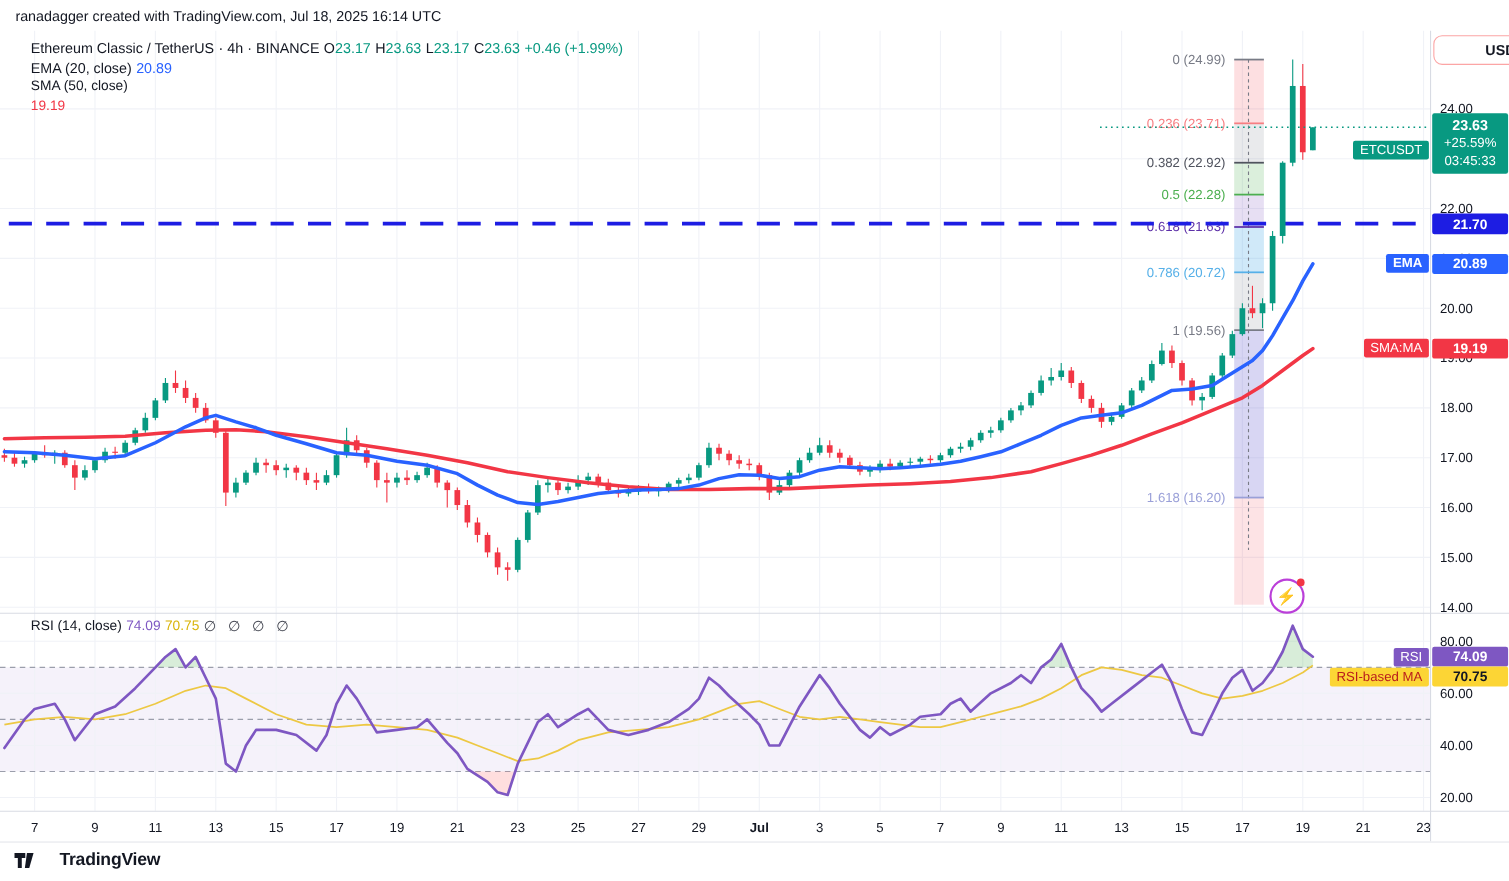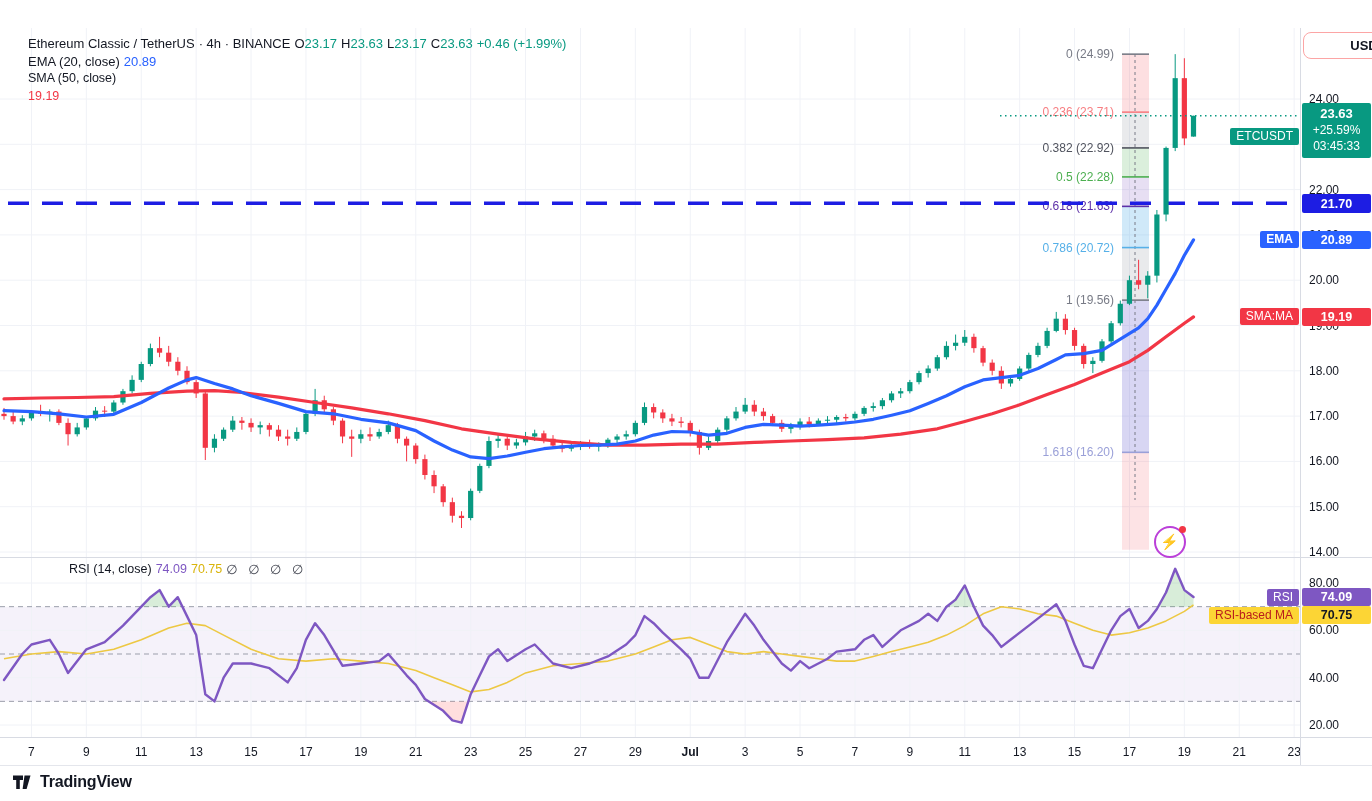--- a/index.html
+++ b/index.html
@@ -5,21 +5,21 @@
   html,body{margin:0;padding:0;background:#fff;}
   .screen{position:relative;width:1372px;height:801px;background:#ffffff;
     font-family:"Liberation Sans",sans-serif;overflow:hidden;color:#131722;}
   #chart-svg{position:absolute;left:0;top:0;z-index:1;}
   .overlay{position:absolute;z-index:3;}
   #header-text{left:14px;top:7px;font-size:13px;color:#131722;}
   .lg{position:absolute;left:28px;z-index:3;display:flex;gap:4px;align-items:flex-start;white-space:nowrap;}
   #legend-row1{top:36px;font-size:13px;}
   #legend-row2{top:54px;font-size:13px;}
   #legend-row3{top:71px;font-size:12.5px;flex-direction:column;}
-  #rsi-legend{top:562px;font-size:12.5px;margin-left:41px;}
+  #rsi-legend{top:562px;font-size:12.5px;}
   .pair b{font-weight:400;color:#131722;}
   .up{color:#089981;} .blue{color:#2962ff;} .red{color:#f23645;}
   .purple{color:#7e57c2;} .yellow{color:#d9b40b;}
   .empties{color:#434651;word-spacing:7px;font-size:13px;}
   #usdt-btn{left:1303px;top:32px;width:64px;height:25px;border:1px solid #fca5a5;border-radius:8px;
     display:flex;align-items:center;justify-content:center;font-size:13px;font-weight:600;background:#fff;cursor:pointer;padding-left:32px;}
   .badge{position:absolute;left:1302px;width:69px;z-index:3;color:#fff;font-size:12.5px;font-weight:600;
     display:flex;align-items:center;justify-content:center;border-radius:2px;}
   #etc-badge{top:103px;height:55px;background:#089981;flex-direction:column;line-height:1.3;font-size:12px;font-weight:500;}
   #etc-badge .big{font-size:13px;font-weight:700;}
@@ -31,21 +31,21 @@
   .tag{position:absolute;z-index:3;height:17px;line-height:17px;color:#fff;font-size:12px;padding:0 6px;border-radius:2px;white-space:nowrap;}
   #etc-tag{top:108px;right:73px;background:#089981;margin-top:20px;}
   #ema-tag{top:231px;right:73px;background:#2962ff;font-weight:bold;}
   #sma-tag{top:308px;right:73px;background:#f23645;}
   #rsi-tag{top:589px;right:73px;background:#7e57c2;}
   #rsima-tag{top:607px;right:73px;background:#fcd535;color:#b91c1c;}
   #lightning{left:1154px;top:526px;width:28px;height:28px;border:2px solid #bb3fd9;border-radius:50%;
     display:flex;align-items:center;justify-content:center;font-size:15px;color:#131722;cursor:pointer;}
   #lightning .dot{position:absolute;right:-2px;top:-2px;width:7px;height:7px;border-radius:50%;background:#f23645;}
   #footer{position:absolute;left:0;top:765px;width:1372px;height:36px;border-top:1px solid #e4e6ec;background:#fff;z-index:2;}
-  #footer-logo{position:absolute;left:13px;top:7px;display:flex;align-items:center;gap:6px;cursor:pointer;}
+  #footer-logo{position:absolute;left:13px;top:7px;display:flex;align-items:center;gap:20px;cursor:pointer;}
   #footer-logo span{font-size:16px;font-weight:600;color:#131722;letter-spacing:-0.2px;}
   #price-scale-area{left:1300px;top:28px;width:72px;height:737px;z-index:2;}
   #time-axis-area{left:0;top:737px;width:1300px;height:28px;z-index:2;}
 </style>
 </head>
 <body>
 
 <div class="screen">
 
   <svg id="chart-svg" width="1372" height="801" style="font-family: &quot;Liberation Sans&quot;, sans-serif;">
@@ -444,20 +444,21 @@
         <text x="1129.45" y="756" text-anchor="middle" font-size="12" fill="#131722">17</text>
         <text x="1184.3500000000001" y="756" text-anchor="middle" font-size="12" fill="#131722">19</text>
         <text x="1239.25" y="756" text-anchor="middle" font-size="12" fill="#131722">21</text>
         <text x="1294.15" y="756" text-anchor="middle" font-size="12" fill="#131722">23</text>
       </g>
       <line x1="0" y1="557.5" x2="1372" y2="557.5" stroke="#d8dbe3" stroke-width="1"></line>
       <line x1="0" y1="737.5" x2="1372" y2="737.5" stroke="#d8dbe3" stroke-width="1"></line>
       <line x1="1300.5" y1="28" x2="1300.5" y2="765" stroke="#d8dbe3" stroke-width="1"></line>
     </svg>
 
+  <div class="overlay" id="header-text">ranadagger created with TradingView.com, Jul 18, 2025 16:14 UTC</div>
 
   <div class="lg" id="legend-row1">
     <span>Ethereum Classic / TetherUS</span>
     <span>· 4h · BINANCE</span>
     <span class="pair"><b>O</b><span class="up">23.17</span></span>
     <span class="pair"><b>H</b><span class="up">23.63</span></span>
     <span class="pair"><b>L</b><span class="up">23.17</span></span>
     <span class="pair"><b>C</b><span class="up">23.63</span></span>
     <span class="up">+0.46 (+1.99%)</span>
   </div>

